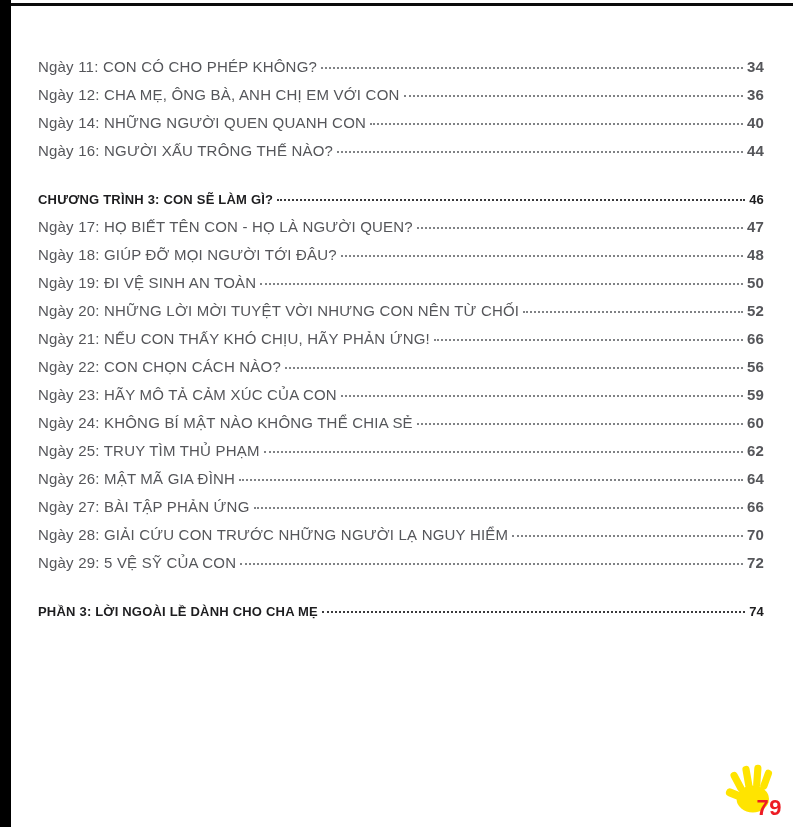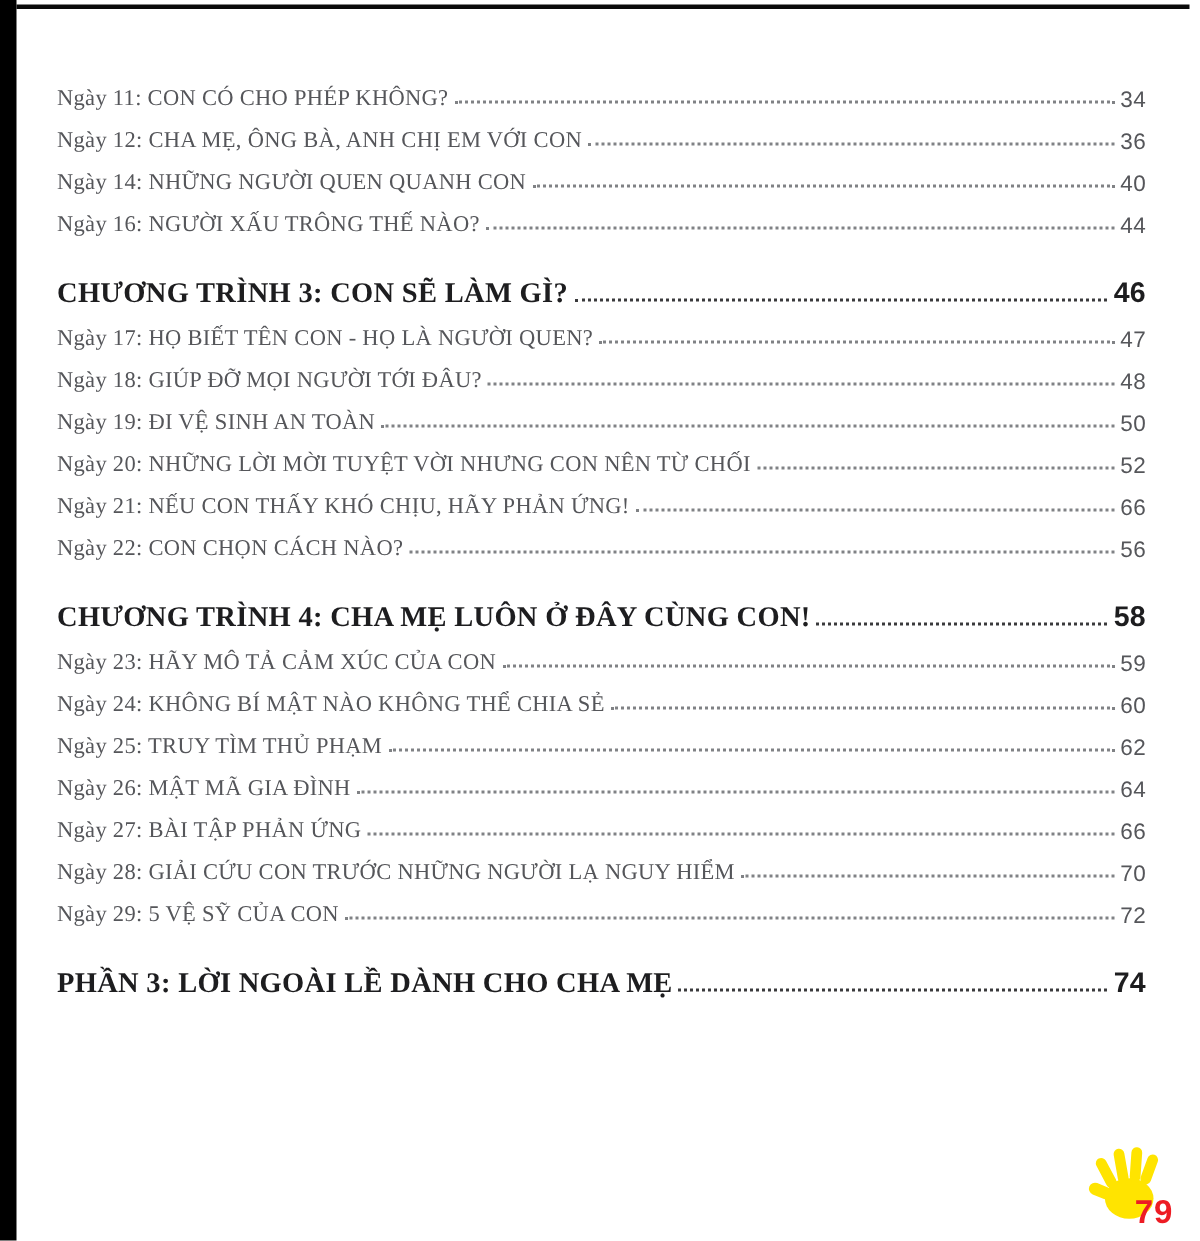--- a/index.html
+++ b/index.html
@@ -23,33 +23,33 @@
     position: absolute; left: 38px; top: 50px; width: 726px;
   }
   .row {
     display: flex;
     align-items: flex-end;
     height: 28px;
     font-size: 15px;
     color: #55565a;
     letter-spacing: 0.2px;
   }
-  .row .lbl { white-space: nowrap; padding-bottom: 3px; font-family: Liberation Serif, serif; }
+  .row .lbl { white-space: nowrap; padding-bottom: 3px; }
   .row .dots {
     flex: 1;
     min-width: 18px;
     height: 0;
     border-bottom: 2px dotted #808285;
     margin: 0 4px 9px 4px;
   }
-  .row .pg { padding-bottom: 3px; }
+  .row .pg { padding-bottom: 3px; font-weight: bold; }
   .row.header {
     font-weight: bold;
     color: #1d1d1f;
-    font-size: 19px;
+    font-size: 13px;
   }
   .row.header .dots { border-bottom-color: #3a3a3c; }
   .row.gap { margin-top: 20px; }
   .page-badge {
     position: absolute;
     right: 16px; bottom: 4px;
     width: 66px; height: 60px;
   }
   .page-badge svg {
     position: absolute;
@@ -123,25 +123,20 @@
     <span class="lbl">Ngày 21: NẾU CON THẤY KHÓ CHỊU, HÃY PHẢN ỨNG!</span>
     <span class="dots"></span>
     <span class="pg">66</span>
   </div>
   <div class="row">
     <span class="lbl">Ngày 22: CON CHỌN CÁCH NÀO?</span>
     <span class="dots"></span>
     <span class="pg">56</span>
   </div>
 
-  <div class="row header gap">
-    <span class="lbl">CHƯƠNG TRÌNH 4: CHA MẸ LUÔN Ở ĐÂY CÙNG CON!</span>
-    <span class="dots"></span>
-    <span class="pg">58</span>
-  </div>
   <div class="row">
     <span class="lbl">Ngày 23: HÃY MÔ TẢ CẢM XÚC CỦA CON</span>
     <span class="dots"></span>
     <span class="pg">59</span>
   </div>
   <div class="row">
     <span class="lbl">Ngày 24: KHÔNG BÍ MẬT NÀO KHÔNG THỂ CHIA SẺ</span>
     <span class="dots"></span>
     <span class="pg">60</span>
   </div>

